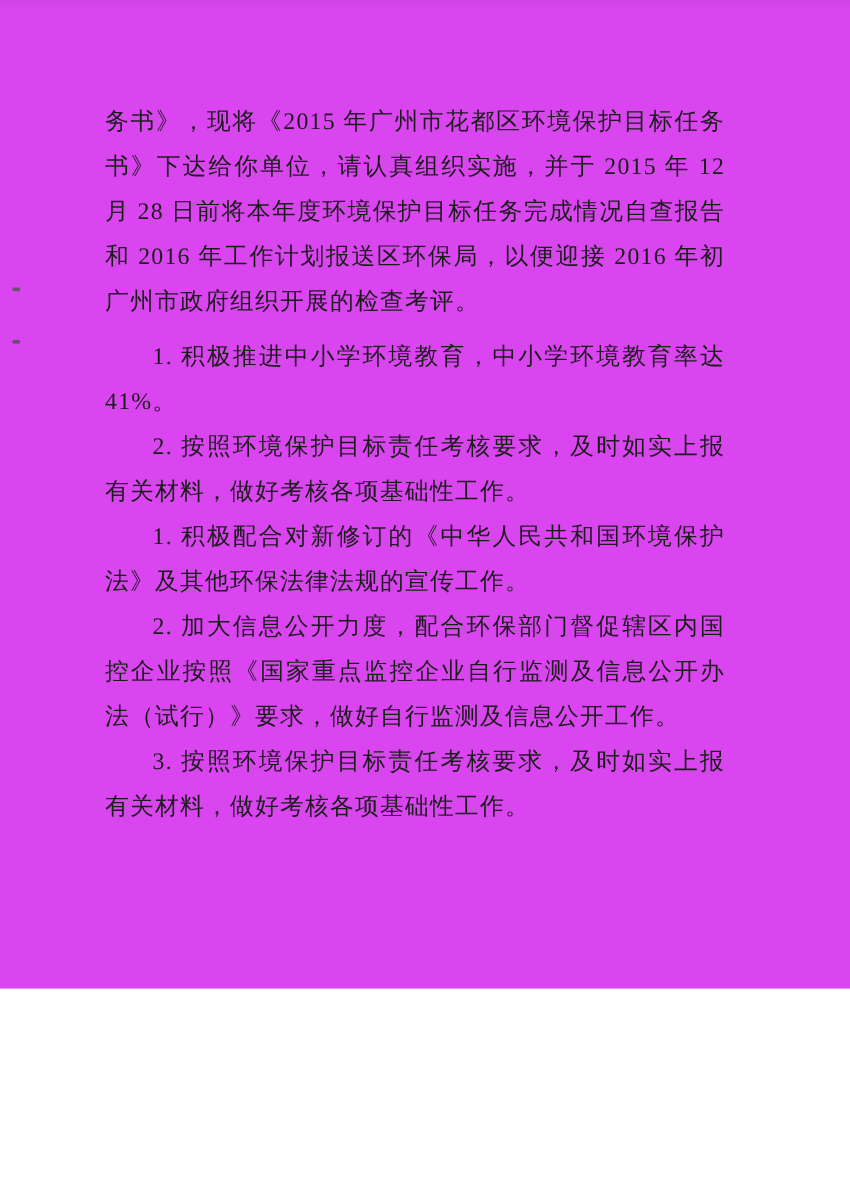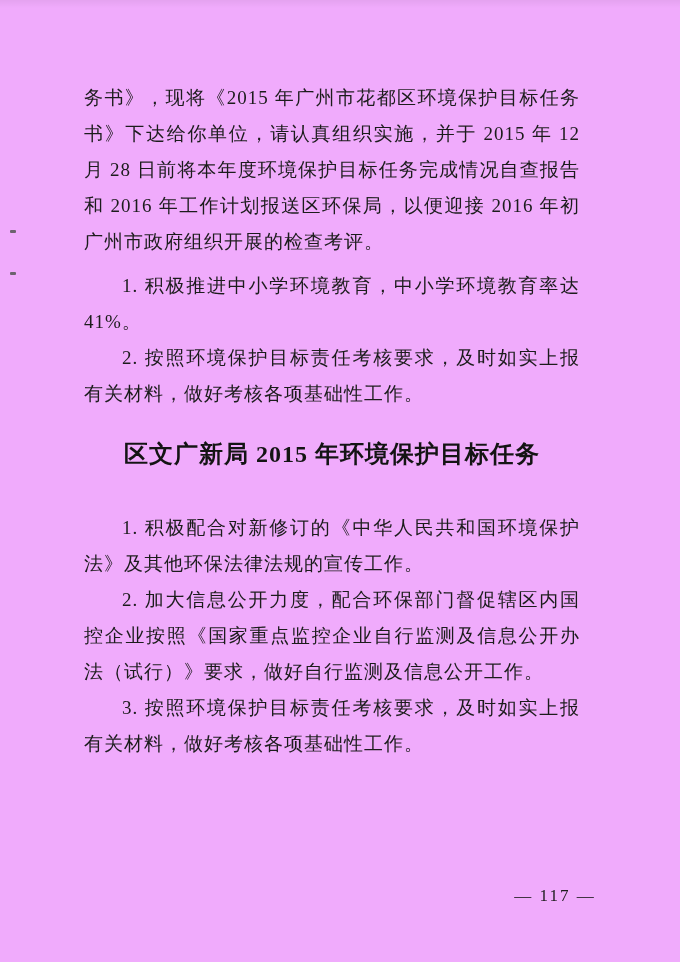--- a/index.html
+++ b/index.html
@@ -3,22 +3,22 @@
 <meta charset="utf-8">
 <style>
   html, body {
     margin: 0;
     padding: 0;
     background: #ffffff;
   }
   .page {
     position: relative;
     width: 680px;
-    height: 962px;
-    background: #f0abfc;
+    height: 791px;
+    background: #d946ef;
     overflow: hidden;
     font-family: "Liberation Serif", "DejaVu Serif", serif;
     color: #1c1c1c;
   }
   
   .page::before {
     content: "";
     position: absolute;
     left: 0; top: 0; right: 0;
     height: 8px;
@@ -89,21 +89,20 @@
   <span class="margin-mark mark2"></span>
 
   <div class="doc">
 
     <p class="para-cont">务书》，现将《2015 年广州市花都区环境保护目标任务书》下达给你单位，请认真组织实施，并于 2015 年 12 月 28 日前将本年度环境保护目标任务完成情况自查报告和 2016 年工作计划报送区环保局，以便迎接 2016 年初广州市政府组织开展的检查考评。</p>
 
     <p class="para-indent first-item">1. 积极推进中小学环境教育，中小学环境教育率达 41%。</p>
 
     <p class="para-indent">2. 按照环境保护目标责任考核要求，及时如实上报有关材料，做好考核各项基础性工作。</p>
 
-    <h1 class="heading">区文广新局 2015 年环境保护目标任务</h1>
 
 
     <p class="para-indent">1. 积极配合对新修订的《中华人民共和国环境保护法》及其他环保法律法规的宣传工作。</p>
 
     <p class="para-indent">2. 加大信息公开力度，配合环保部门督促辖区内国控企业按照《国家重点监控企业自行监测及信息公开办法（试行）》要求，做好自行监测及信息公开工作。</p>
 
     <p class="para-indent">3. 按照环境保护目标责任考核要求，及时如实上报有关材料，做好考核各项基础性工作。</p>
 
   </div>
 

